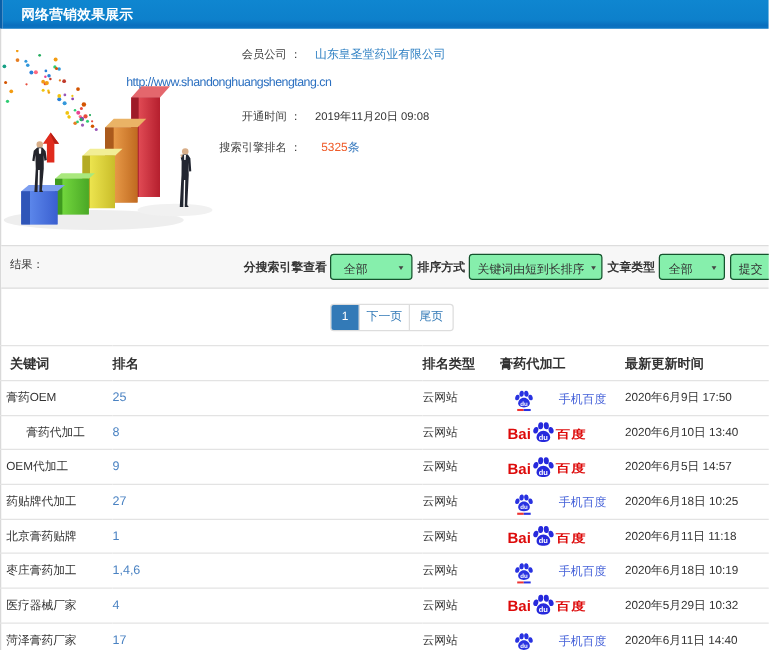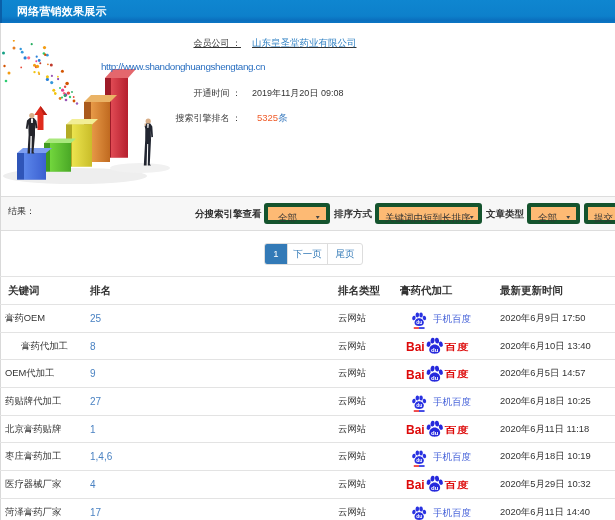--- a/index.html
+++ b/index.html
@@ -13,35 +13,35 @@
   border-left:2px solid #0a5fa8;
 }
 .topbar span { position:absolute; left:15px; top:4px; color:#fff; font-size:11px; font-weight:bold; letter-spacing:0.2px; }
 .leftline { left:0; top:23px; width:1px; height:497px; background:#d9d9d9; }
 
 .inf-row { display:flex; }
 .inf-label { width:151px; text-align:right; color:#404040; font-size:9px; }
 .inf-val { margin-left:11px; }
 
 .filterbar { left:1px; top:196px; width:614px; height:35px; background:#f7f7f7; border-top:1px solid #ddd; border-bottom:1px solid #ddd; }
-.sel { position:absolute; background:#fdba74; border:4px solid #14532d; border-radius:3px; height:21px; top:203px; font-size:9.5px; color:#333; }
+.sel { position:absolute; background:#86efac; border:1px solid #14532d; border-radius:3px; height:21px; top:203px; font-size:9.5px; color:#333; }
 .sel .t { position:absolute; top:5px; white-space:nowrap; }
 .sel .a { position:absolute; top:7px; font-size:6.5px; color:#444; transform:scaleY(0.8); }
 .blbl { position:absolute; top:208px; font-weight:bold; color:#333; font-size:9.5px; }
 
 .pg { position:absolute; top:243px; height:22px; border:1px solid #ddd; border-radius:3px; background:#fff; display:flex; overflow:hidden; }
 .pg .it { height:20px; line-height:20px; color:#337ab7; font-size:9.5px; text-align:center; }
 
 table.tbl { position:absolute; left:0; top:276px; width:616px; border-collapse:collapse; table-layout:fixed; }
 table.tbl th, table.tbl td { font-weight:normal; text-align:left; border-top:1px solid #e3e3e3; font-size:9.4px; color:#333; padding:0; vertical-align:middle; }
 table.tbl th { font-weight:bold; height:28px; font-size:10.5px; }
 table.tbl td { height:27.7px; }
 table.tbl td.rank { color:#4a82c2; font-size:10px; }
 .eng { display:flex; align-items:center; position:relative; top:1px; }
-.mbdtxt { color:#4662d9; font-size:9.5px; margin-left:6px; }
+.mbdtxt { color:#4662d9; font-size:9.5px; margin-left:20px; }
 </style>
 </head>
 <body>
 <div class="abs topbar">
     <span>网络营销效果展示</span>
   </div>
 <div class="abs leftline"></div>
 
 <svg class="abs" style="left:0; top:40px;" width="192" height="150" viewBox="0 0 192 150">
 
@@ -162,21 +162,21 @@
   </g>
 
   <g>
     <circle cx="148.2" cy="81.2" r="2.6" fill="#d8ae88"></circle>
     <path d="M146,83.6 L150.3,83.6 L152.3,86.5 L153,97 L151.3,97.2 L150.8,90 L151,100 L149.8,124 L151,125.6 L147.8,125.6 L148.2,104 L147.2,104 L146.6,125.6 L143.8,125.6 L145.2,100 L145.3,89 L144.6,86 Z" fill="#222631"></path>
     <path d="M145.5,86.5 L144.2,83.8 L146.2,83.4 Z" fill="#d8ae88"></path>
     <path d="M147.2,84 L148.8,84 L148.4,88 L147.4,88 Z" fill="#ffffff"></path>
   </g>
 </svg>
 
-<div class="abs inf-row" style="left:90px; top:37px;text-decoration:underline;">
+<div class="abs inf-row" style="left:90px; top:37px;">
     <div class="inf-label">会员公司&nbsp;：</div>
     <div class="inf-val" style="color:#2f80c3; font-size:9.5px;">山东皇圣堂药业有限公司</div>
   </div>
 <div class="abs inf-row" style="left:90px; top:61.5px;">
     <div class="inf-val" style="color:#2a6fc0; font-size:9.9px; letter-spacing:-0.4px; margin-top:-0.5px;">http://www.shandonghuangshengtang.cn</div>
   </div>
 <div class="abs inf-row" style="left:90px; top:87px;">
     <div class="inf-label">开通时间&nbsp;：</div>
     <div class="inf-val">2019年11月20日 09:08</div>
   </div>

